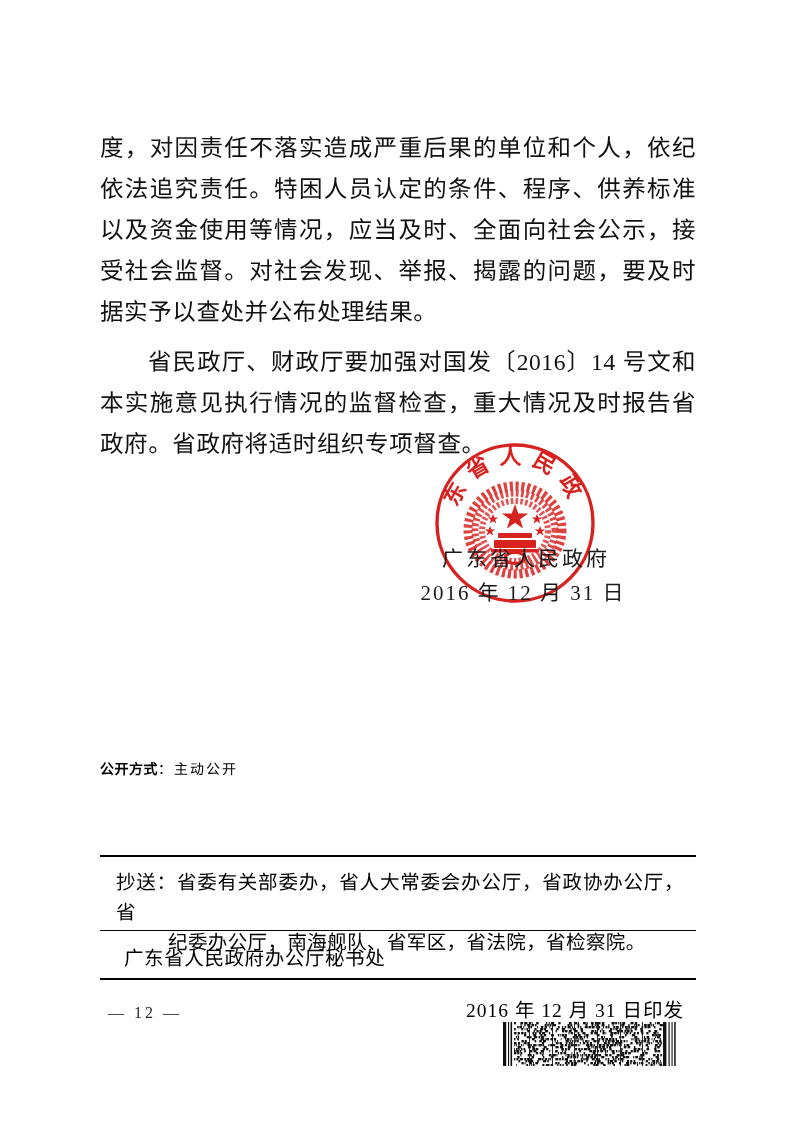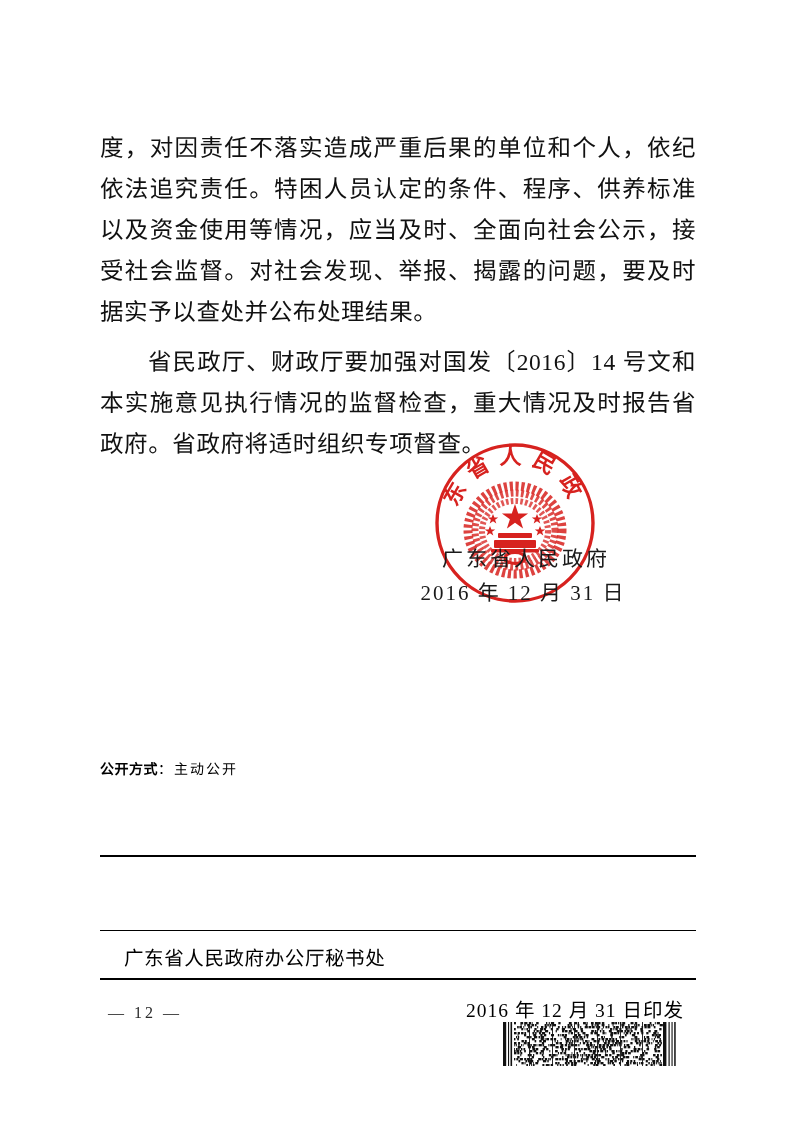--- a/index.html
+++ b/index.html
@@ -237,20 +237,24 @@
   </div>
 
   <div class="disclosure">
     <span class="k">公开方式</span><span class="v">：</span><span class="v">主动公开</span>
   </div>
 
   <div class="rule rule-top"></div>
   <div class="rule rule-mid"></div>
   <div class="rule rule-bottom"></div>
 
+  <div class="cc-block">
+    <span>抄送：</span><span>省委有关部委办，省人大常委会办公厅，省政协办公厅，省</span>
+    <span class="cc-line2">纪委办公厅，南海舰队、省军区，省法院，省检察院。</span>
+  </div>
 
   <div class="issuer-row">
     <span class="issuer">广东省人民政府办公厅秘书处</span>
     <span class="printed">2016 年 12 月 31 日印发</span>
   </div>
 
   <div class="page-number">— 12 —</div>
 
   <div class="barcode">
     <svg viewBox="0 0 174 44" xmlns="http://www.w3.org/2000/svg">

